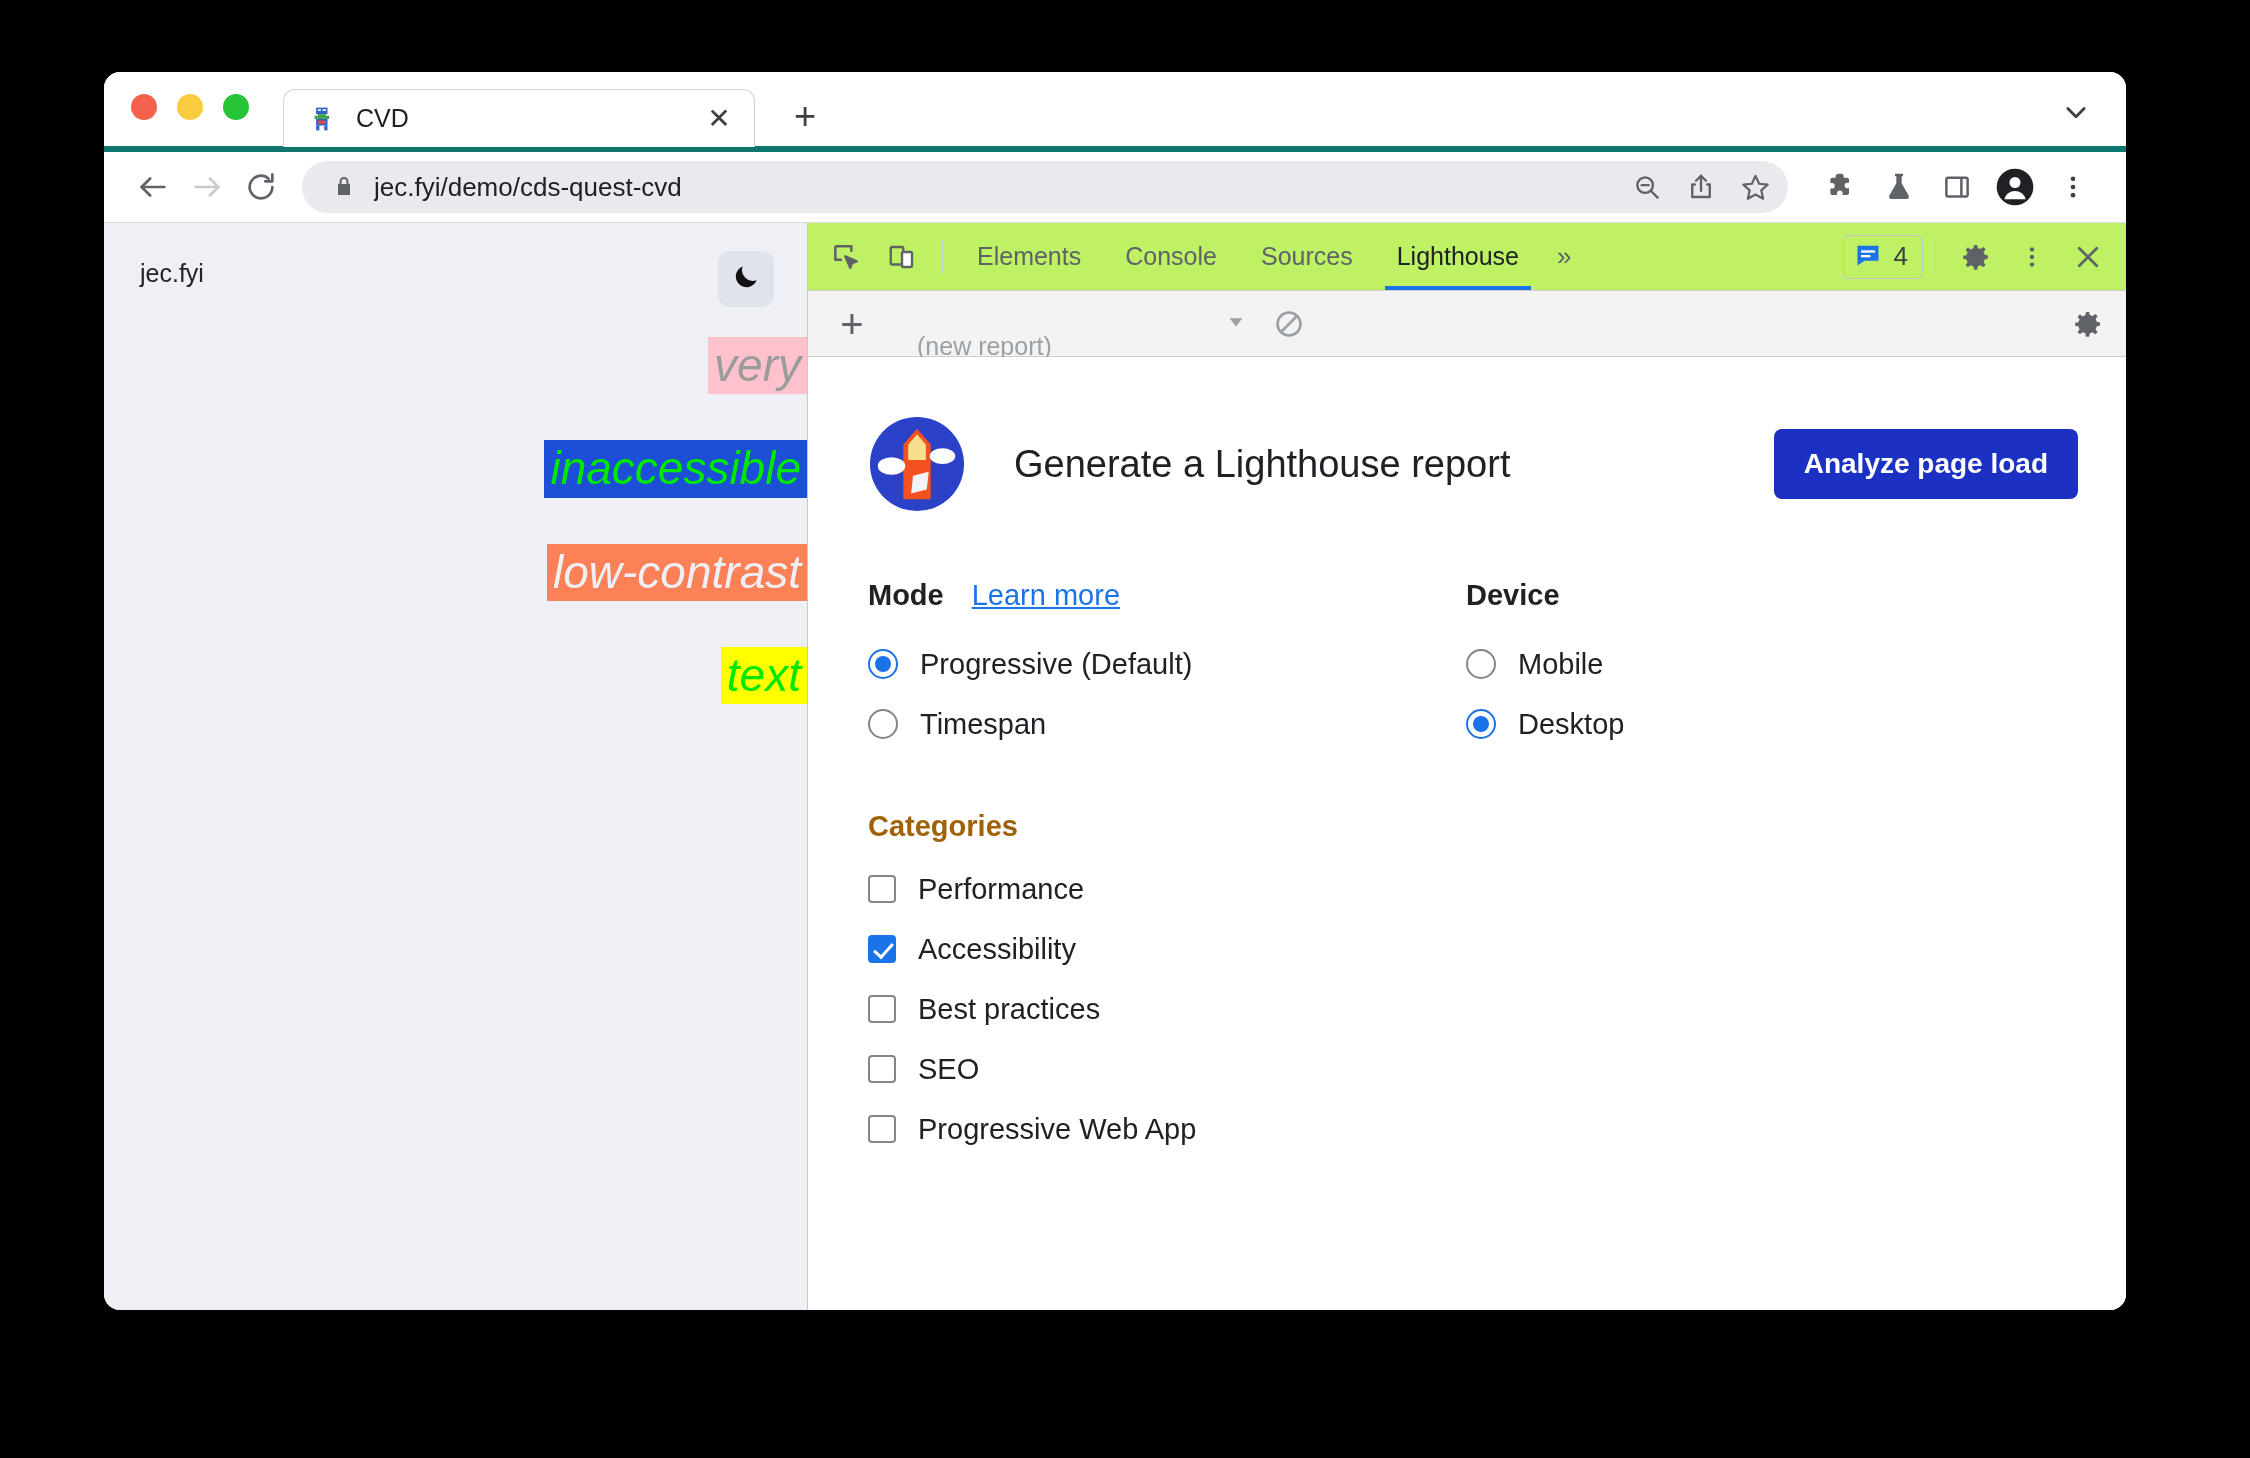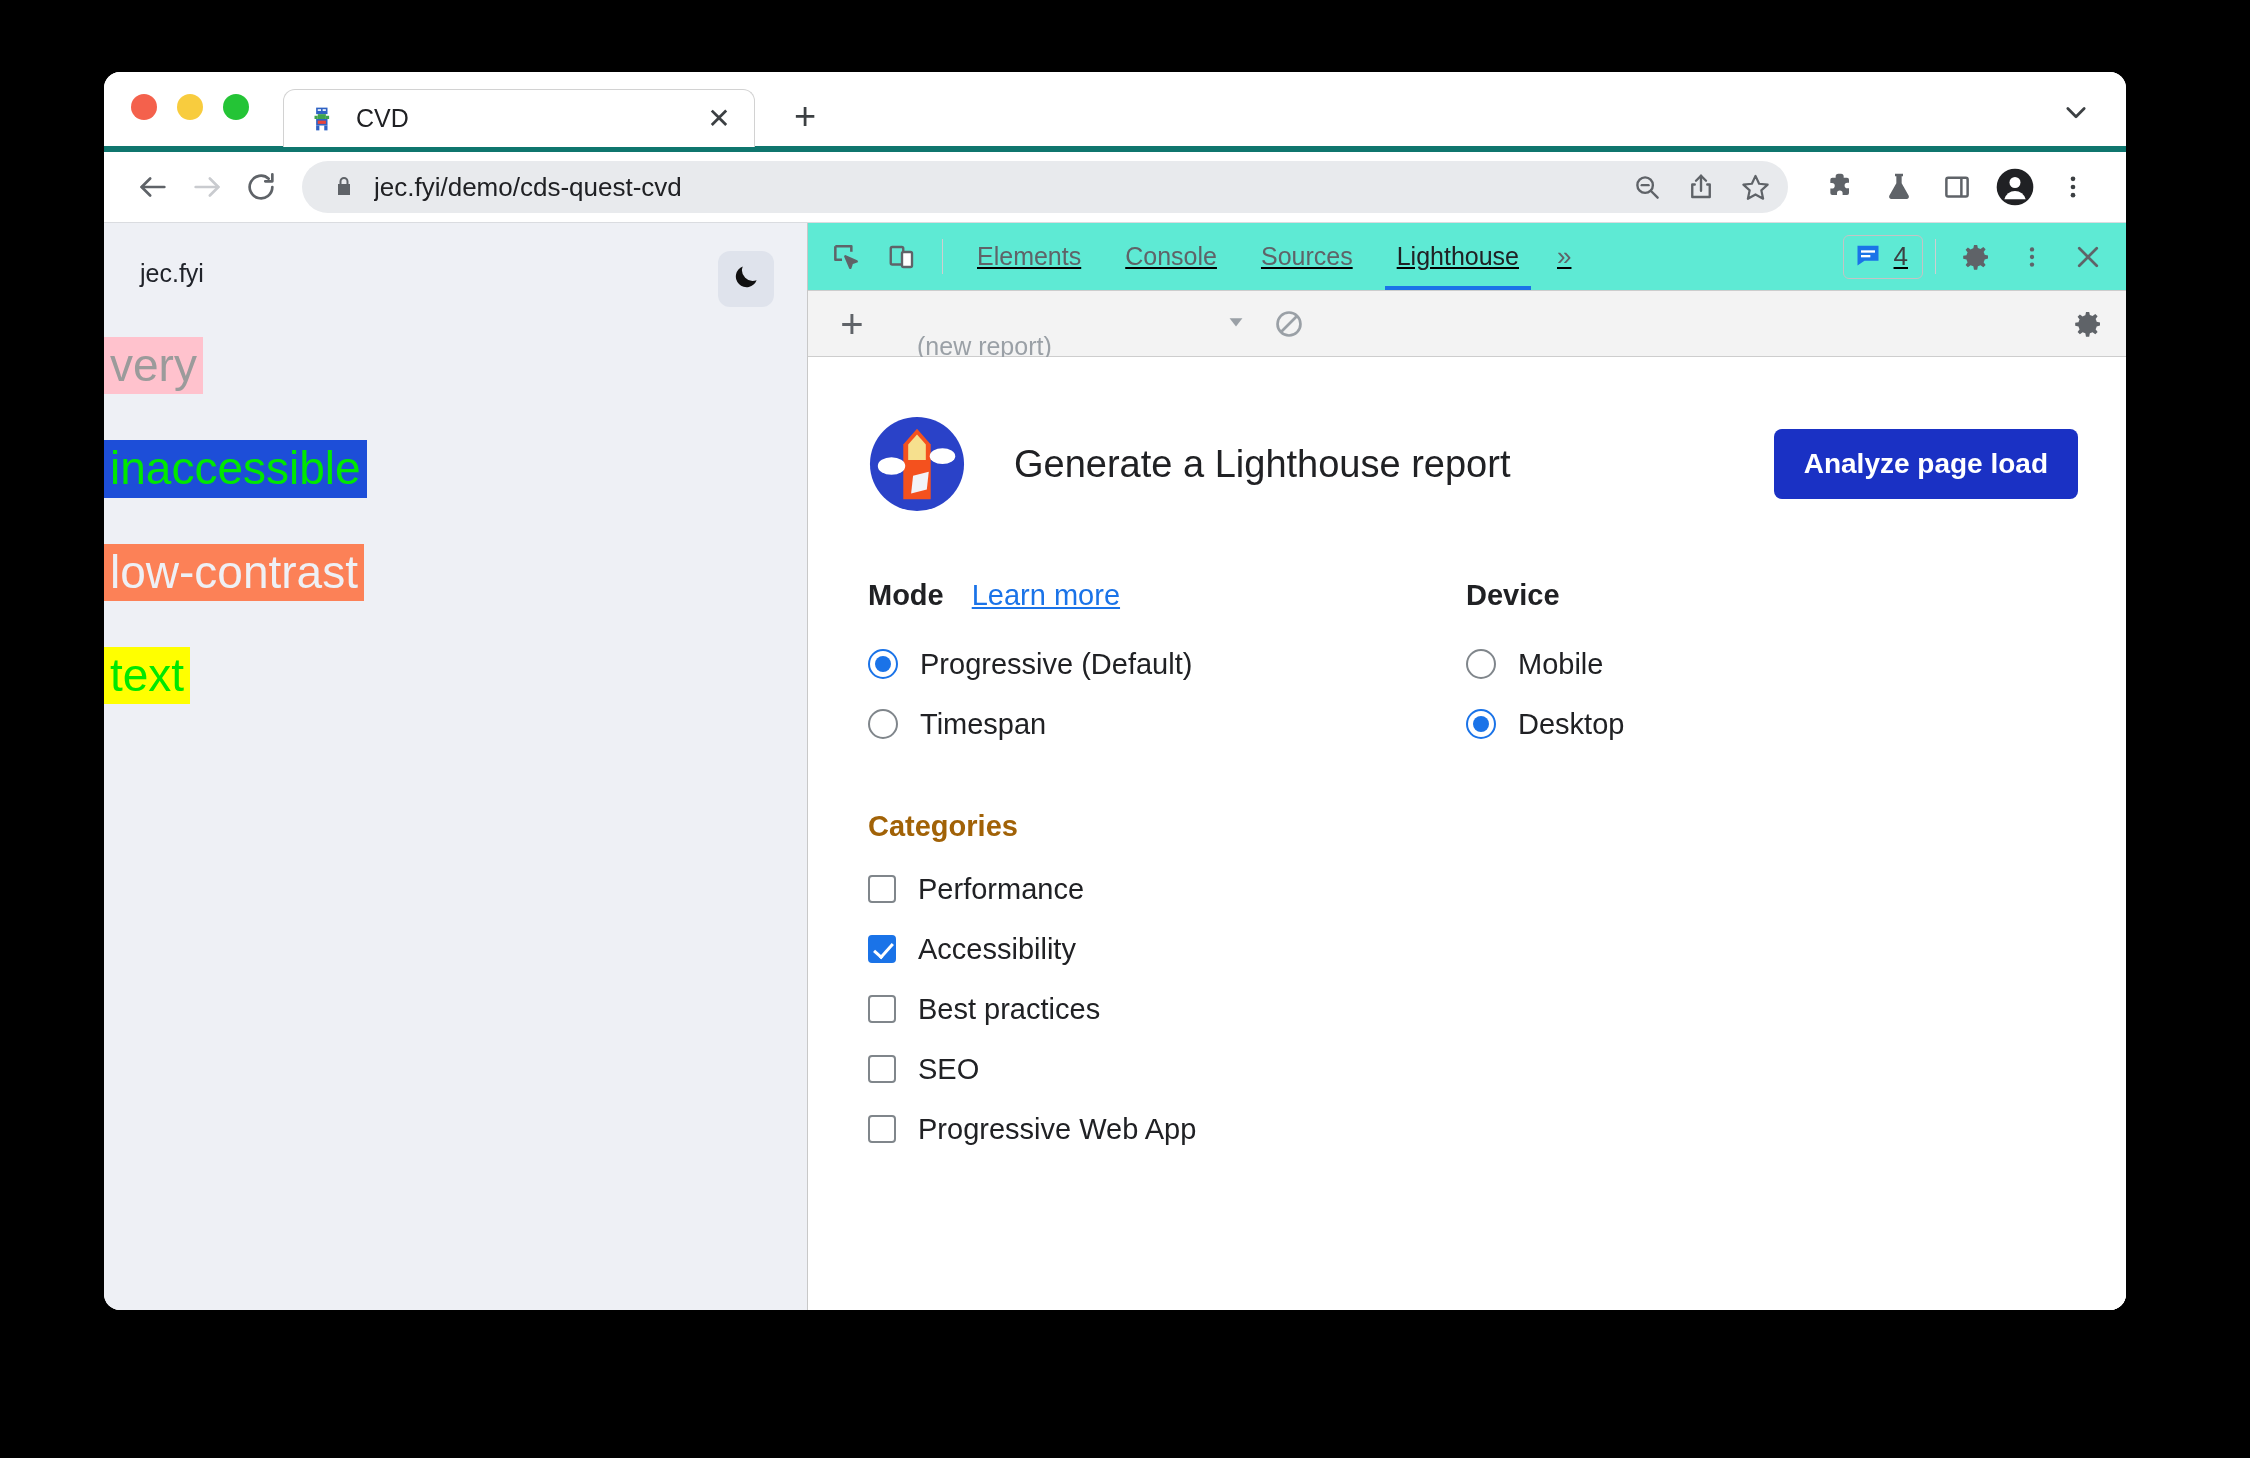--- a/index.html
+++ b/index.html
@@ -144,46 +144,46 @@
   }
   #dark-toggle {
     position: absolute; right: 33px; top: 28px;
     width: 56px; height: 56px;
     background: #dfe3ec;
     border-radius: 12px;
     display: flex; align-items: center; justify-content: center;
   }
   #page-words {
     position: absolute; top: 100px; left: 0; right: 0; bottom: 0;
-    display: flex; flex-direction: column; align-items: flex-start;
+    display: flex; flex-direction: column; align-items: flex-end;
     padding-top: 14px;
+    font-style: italic;
   }
   .word {
     font-size: 46px;
     line-height: 1.16;
     padding: 2px 6px;
     margin-bottom: 46px;
     font-weight: 400;
     white-space: nowrap;
   }
 
   
   #devtools {
     flex: 1;
     display: flex; flex-direction: column;
     background: #fff;
     min-width: 0;
   }
   #dt-tabbar {
     height: 68px;
-    background: #5eead4;
+    background: #bef264;
     border-bottom: 1px solid #cdcdcd;
     display: flex; align-items: stretch;
     padding-left: 10px;
-    text-decoration: underline;
   }
   .dt-icon-btn {
     width: 56px;
     display: flex; align-items: center; justify-content: center;
     color: #5f6368;
   }
   .dt-sep {
     width: 1px; background: #cfcfcf;
     margin: 16px 12px;
     flex: 0 0 1px;

